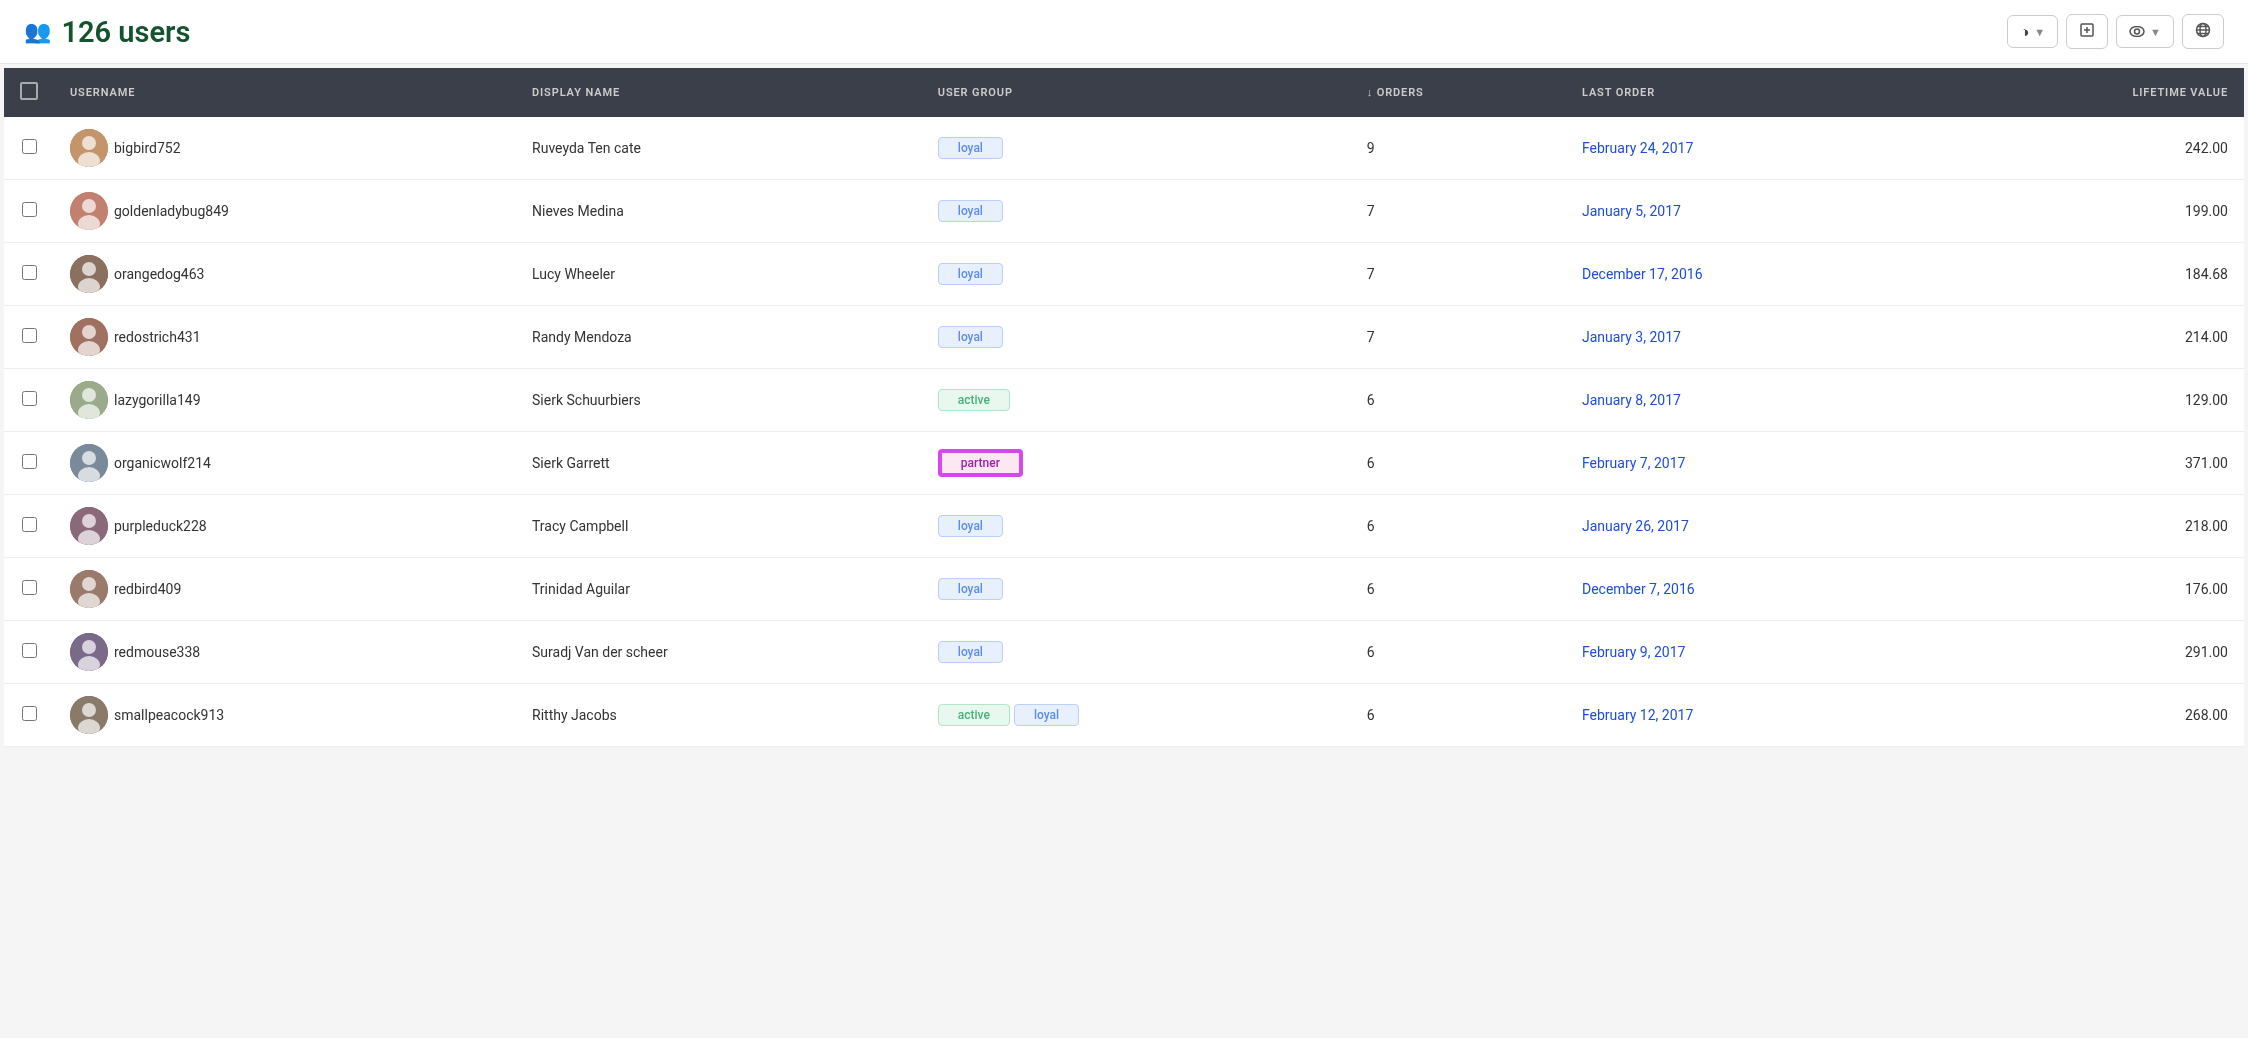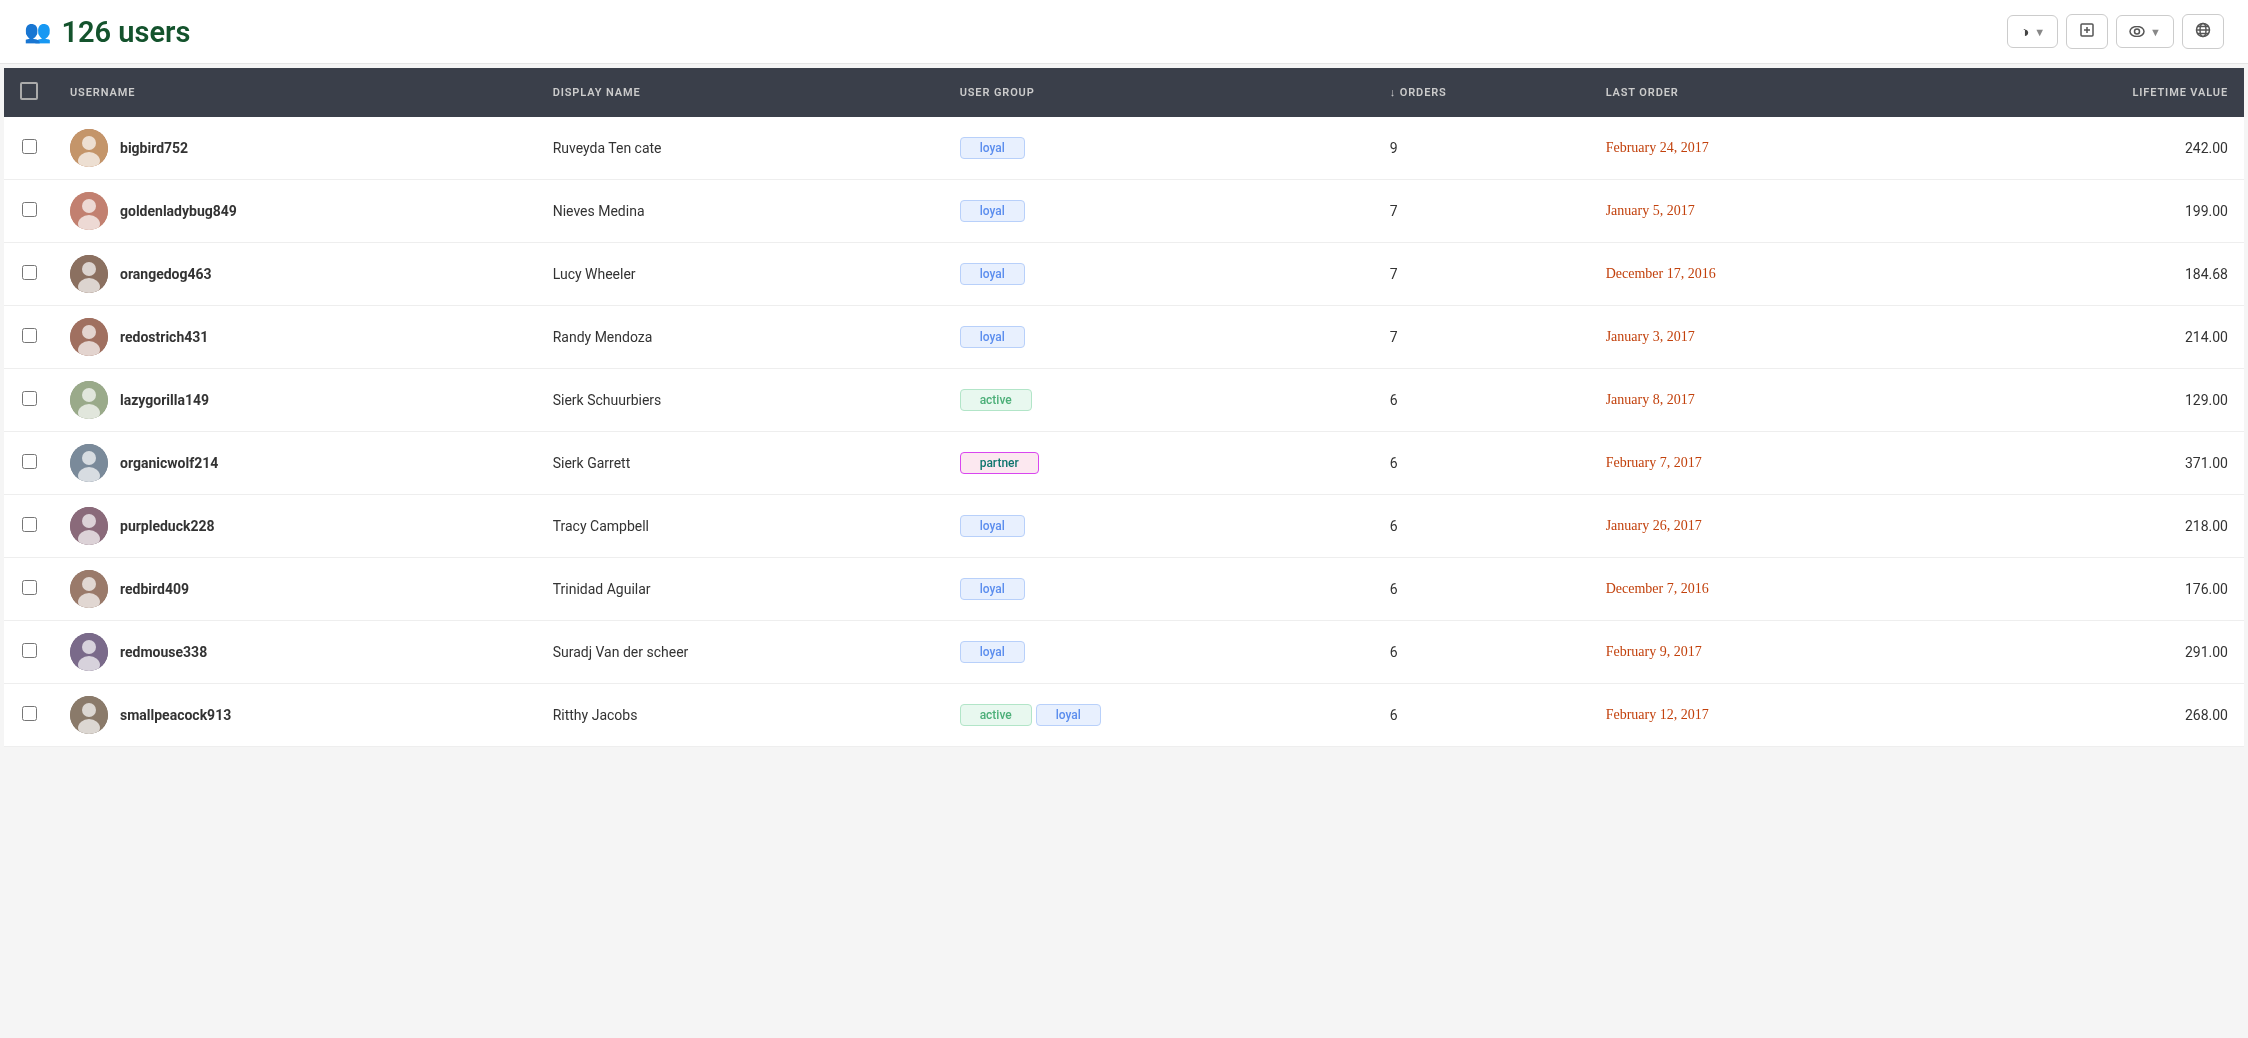--- a/index.html
+++ b/index.html
@@ -89,22 +89,21 @@
     tbody td {
       padding: 12px 16px;
       vertical-align: middle;
       color: #333;
       font-size: 14px;
     }
     tbody td.check-col { text-align: center; }
     .user-cell {
       display: flex;
       align-items: center;
-      gap: 12px;
-      font-weight: bold;
+      gap: 6px;
     }
     .avatar {
       width: 38px;
       height: 38px;
       border-radius: 50%;
       object-fit: cover;
       background: #ccc;
       flex-shrink: 0;
       display: flex;
       align-items: center;
@@ -126,25 +125,25 @@
       color: #5b8dee;
       border: 1px solid #b8d0fa;
     }
     .tag-active {
       background: #e8f8ef;
       color: #4caf78;
       border: 1px solid #b2e5c8;
     }
     .tag-partner {
       background: #fce8f0;
-      color: #0f766e;
-      border: 1px solid #d946ef;
+      color: #a21caf;
+      border: 4px solid #d946ef;
     }
     .orders-col { color: #333; font-size: 14px; }
-    .last-order-col { color: #c2410c; font-family: Liberation Serif, serif; }
+    .last-order-col { color: #1d4ed8; }
     .lifetime-col { color: #333; text-align: right; }
     thead th:last-child { text-align: right; }
 
     
     .av-1 { background: #b5794e; }
     .av-2 { background: #c2826b; }
     .av-3 { background: #7b5c4b; }
     .av-4 { background: #9e6a5a; }
     .av-5 { background: #8a9a7a; }
     .av-6 { background: #6a7a8a; }

